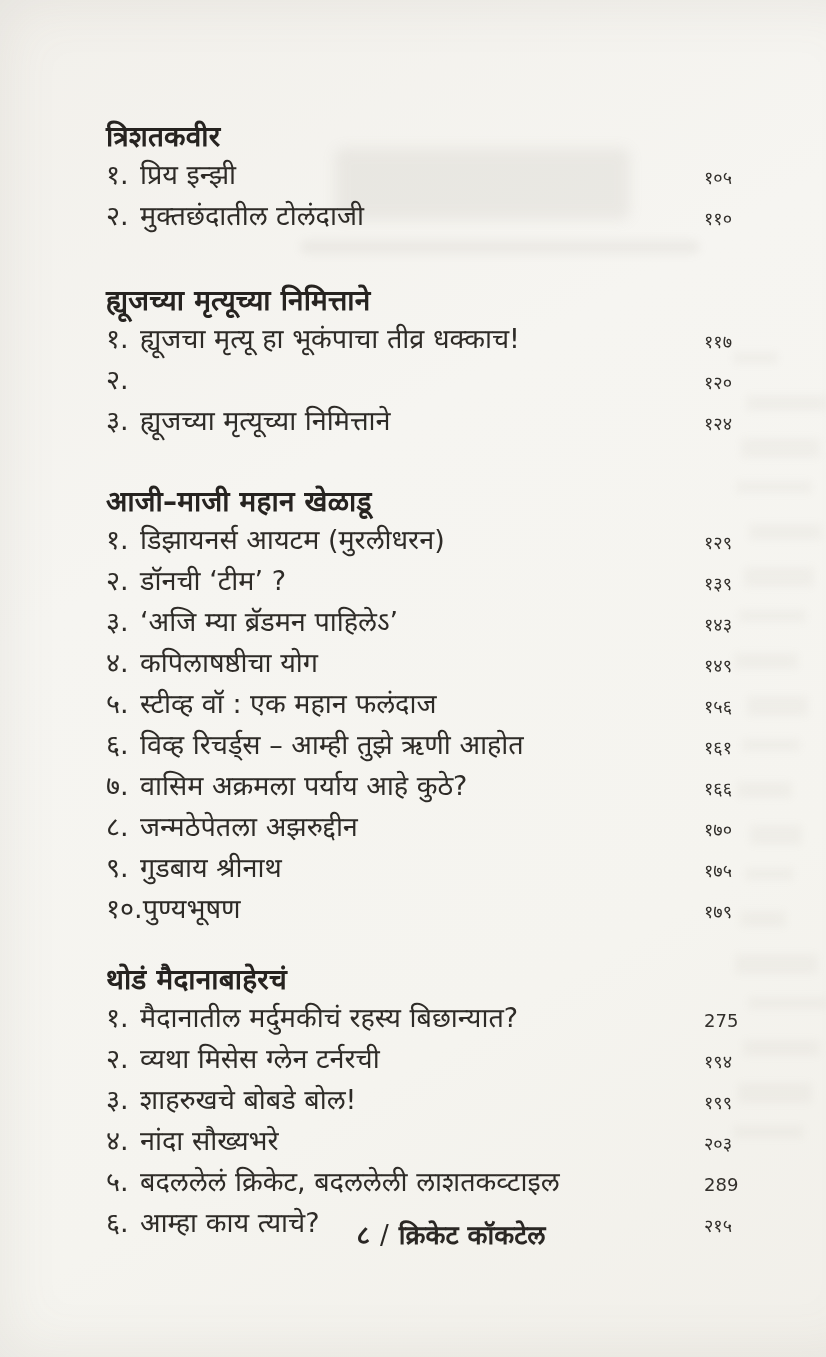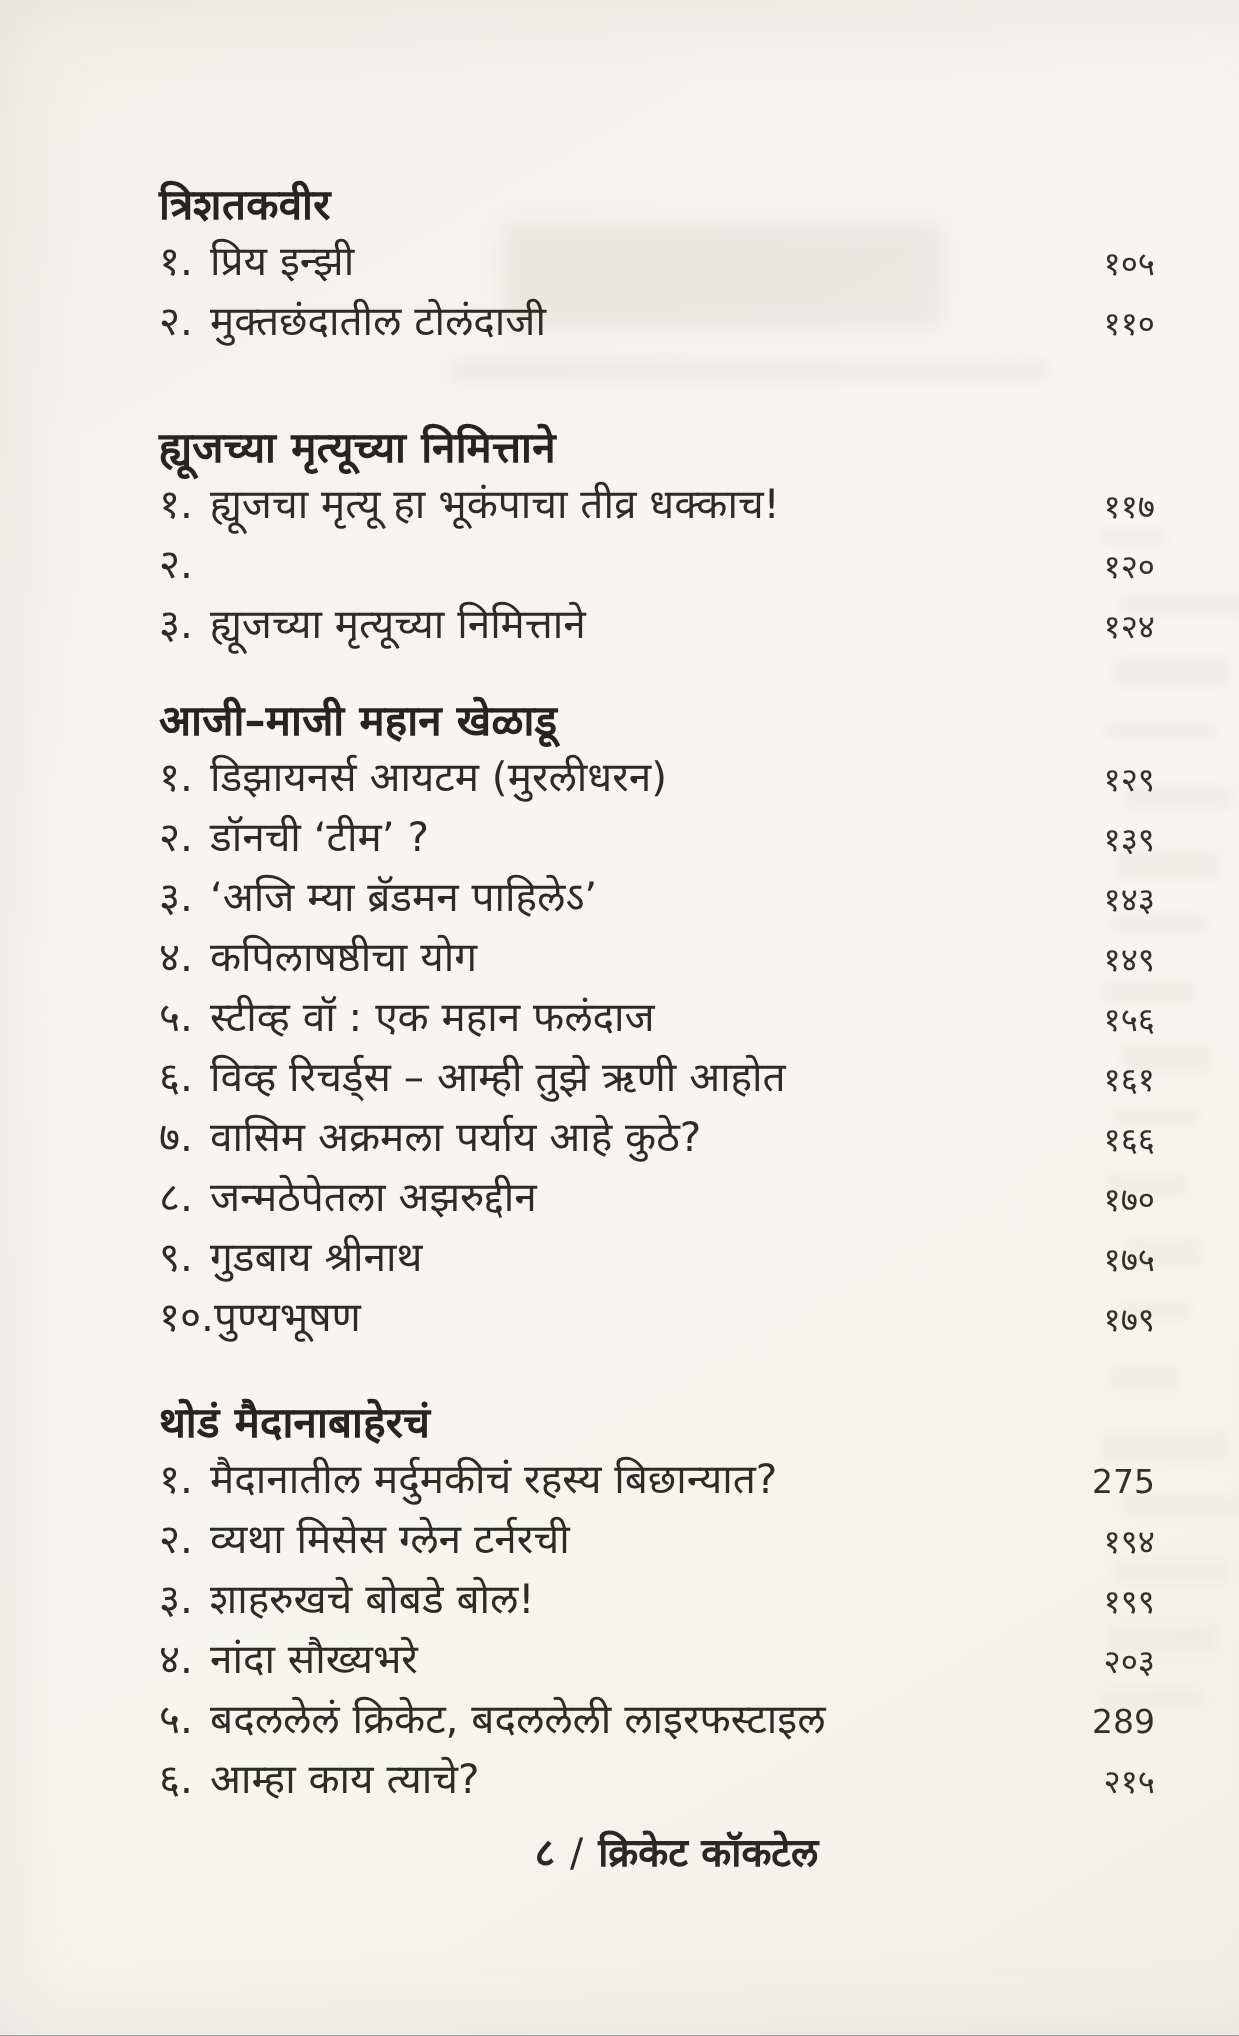--- a/index.html
+++ b/index.html
@@ -20,37 +20,37 @@
     top:118px;left:106px;right:104px;
   }
   .toc-section{margin:0;padding:0;}
   .toc-section .heading{
     margin:0;padding:0;
     font-size:28px;line-height:38px;
     font-weight:700;color:#262320;
     letter-spacing:.2px;
   }
   .toc-section:nth-of-type(2){margin-top:44px;}
-  .toc-section:nth-of-type(3){margin-top:24px;}
+  .toc-section:nth-of-type(3){margin-top:40px;}
   .toc-section:nth-of-type(4){margin-top:30px;}
   .row{
     display:flex;align-items:baseline;
     font-size:27px;line-height:38px;
     white-space:nowrap;
   }
   .row .no{
     display:inline-block;min-width:34px;
     flex:0 0 auto;
   }
   .row .title{flex:0 1 auto;}
   .row .spacer{flex:1 1 auto;}
   .row .pg{
     flex:0 0 auto;
-    min-width:66px;text-align:right;
-    font-size:22px;
+    min-width:66px;text-align:left;
+    font-size:18px;
     color:#33302c;
   }
   
   #footer{
     position:absolute;top:1216px;left:38px;width:826px;
     text-align:center;
     font-size:26px;font-weight:700;color:#2a2724;
   }
   #footer .sep{padding:0 10px;font-weight:400;}
   
@@ -234,21 +234,21 @@
 
   <div class="row">
     <span class="no">४.</span>
     <span class="title">नांदा सौख्यभरे</span>
     <span class="spacer"></span>
     <span class="pg">२०३</span>
   </div>
 
   <div class="row">
     <span class="no">५.</span>
-    <span class="title">बदललेलं क्रिकेट, बदललेली लाइरफस्टाइल</span>
+    <span class="title">बदललेलं क्रिकेट, बदललेली लाशतकव्टाइल</span>
     <span class="spacer"></span>
     <span class="pg">289</span>
   </div>
 
   <div class="row">
     <span class="no">६.</span>
     <span class="title">आम्हा काय त्याचे?</span>
     <span class="spacer"></span>
     <span class="pg">२१५</span>
   </div>

